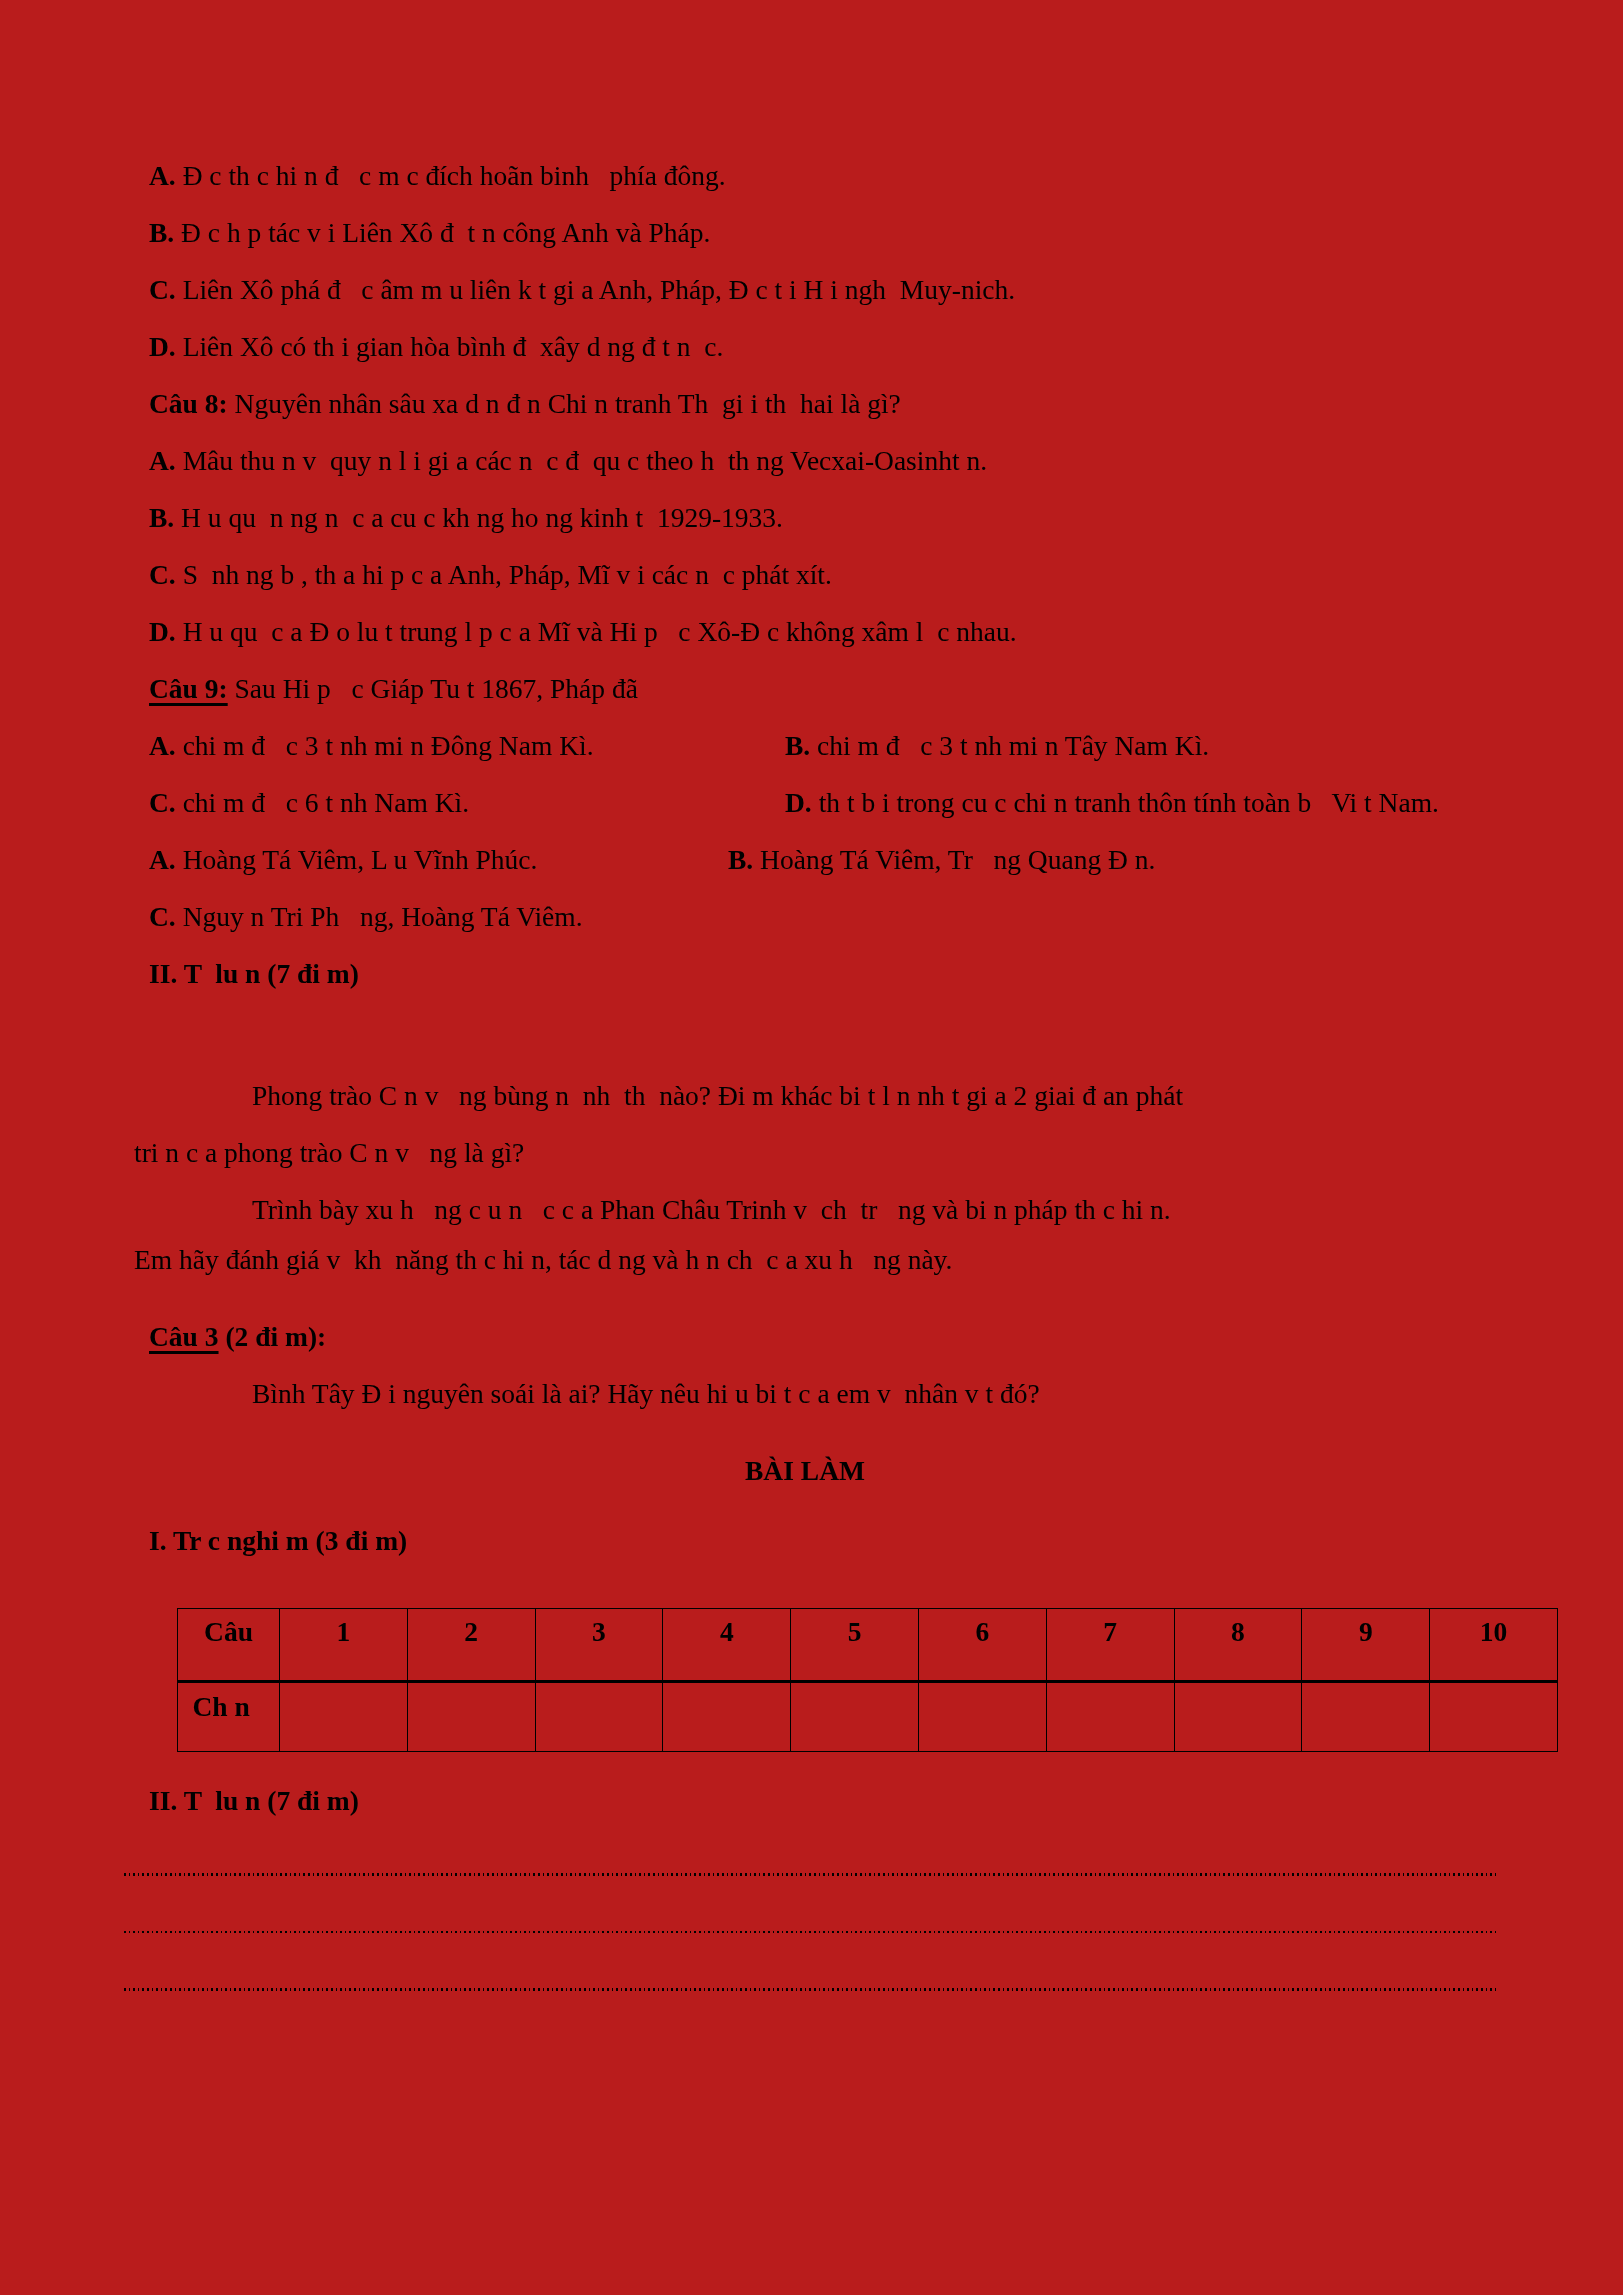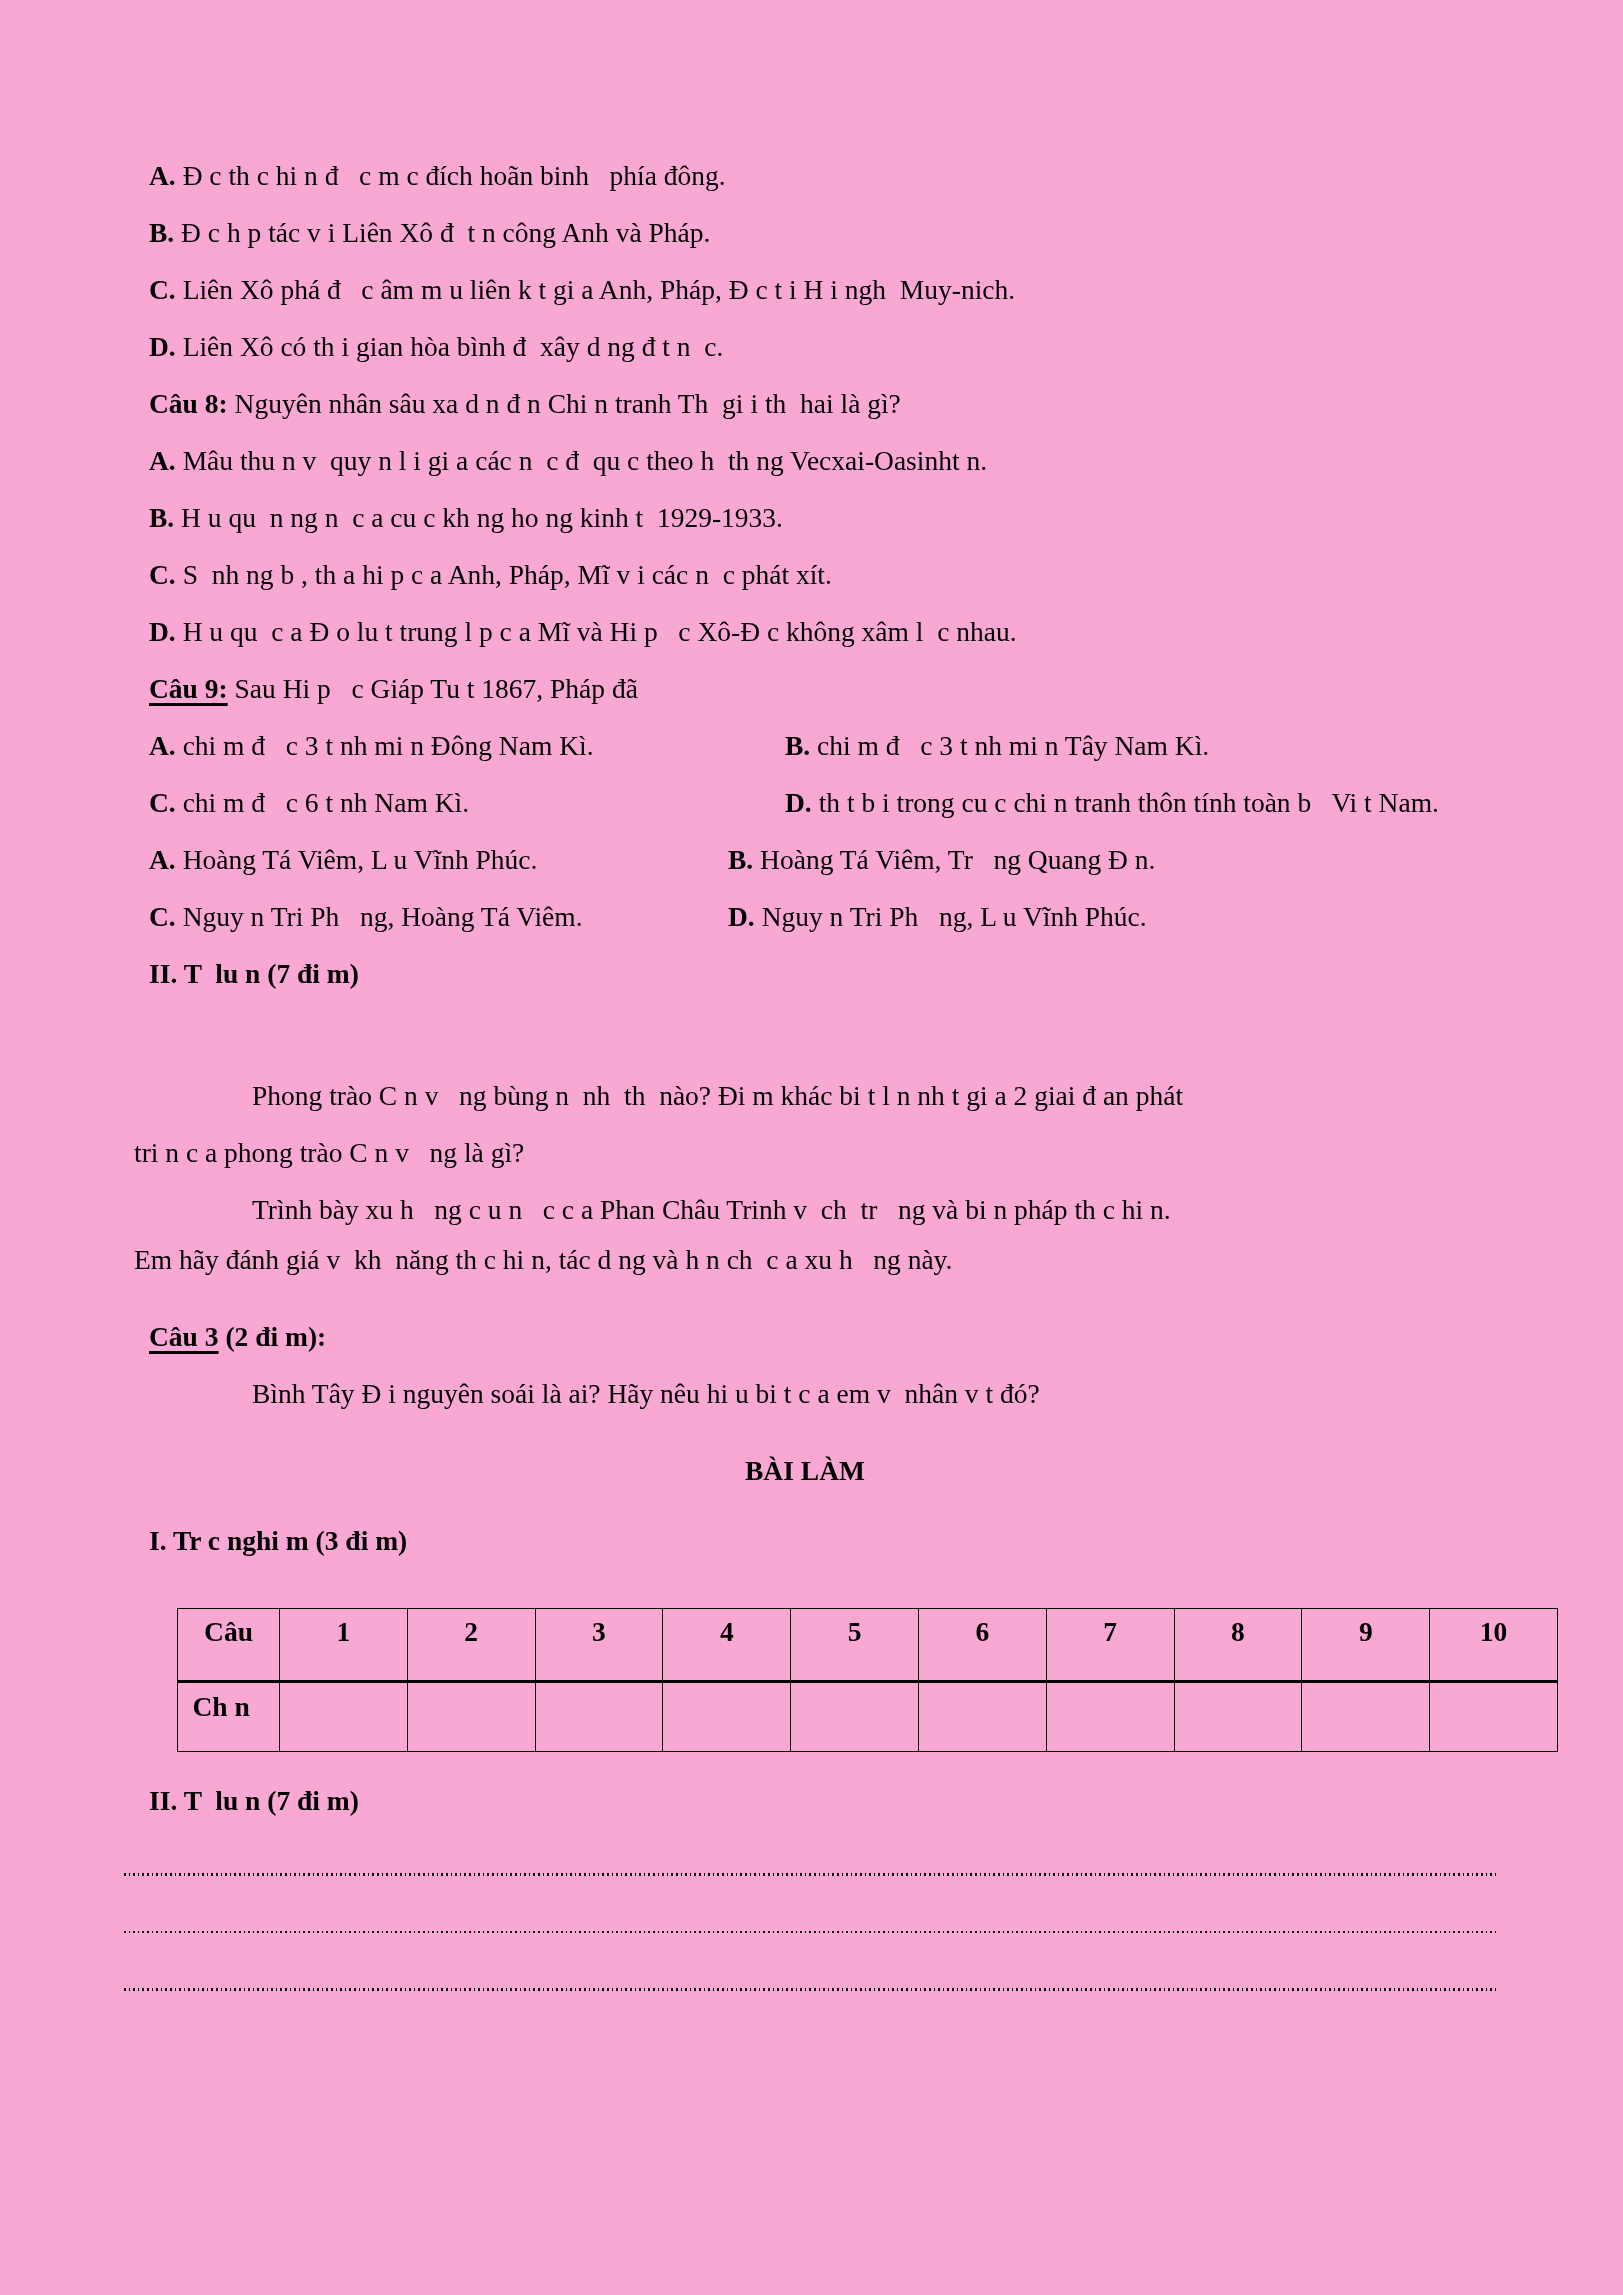--- a/index.html
+++ b/index.html
@@ -1,19 +1,19 @@
 <!DOCTYPE html>
 <html style="font-size:10.5px"><head>
 <meta charset="utf-8">
 <style>
   html,body{margin:0;padding:0;background:#888;}
   .page{
     position:relative;
     width:1623px;height:2295px;
-    background:#f9a8d4;
+    background:#b91c1c;
     font-family:"Liberation Serif","DejaVu Serif",serif;
     color:#000;
     font-size:27.5px;
     box-sizing:border-box;
     padding:147px 147px 0 134px;
     overflow:hidden;
   }
   .t{white-space:pre-wrap;}
   .b{font-weight:bold;white-space:pre-wrap;}
   .line{position:relative;height:57px;line-height:57px;margin-left:15px;}
@@ -94,21 +94,20 @@
     <span class="b">C.</span><span class="t"> chi m đ   c 6 t nh Nam Kì.</span>
     <span class="second pos-q9"><span class="b">D.</span><span class="t"> th t b i trong cu c chi n tranh thôn tính toàn b   Vi t Nam.</span></span>
   </div>
 
   <div class="line">
     <span class="b">A.</span><span class="t"> Hoàng Tá Viêm, L u Vĩnh Phúc.</span>
     <span class="second pos-q10"><span class="b">B.</span><span class="t"> Hoàng Tá Viêm, Tr   ng Quang Đ n.</span></span>
   </div>
   <div class="line">
     <span class="b">C.</span><span class="t"> Nguy n Tri Ph   ng, Hoàng Tá Viêm.</span>
-    <span class="second pos-q10"><span class="b">D.</span><span class="t"> Nguy n Tri Ph   ng, L u Vĩnh Phúc.</span></span>
   </div>
 
   <div class="line">
     <span class="b">II. T  lu n (7 đi m)</span>
   </div>
 
   <div class="spacer-100"></div>
 
   <div class="line indent">
     <span class="t">Phong trào C n v   ng bùng n  nh  th  nào? Đi m khác bi t l n nh t gi a 2 giai đ an phát</span>

